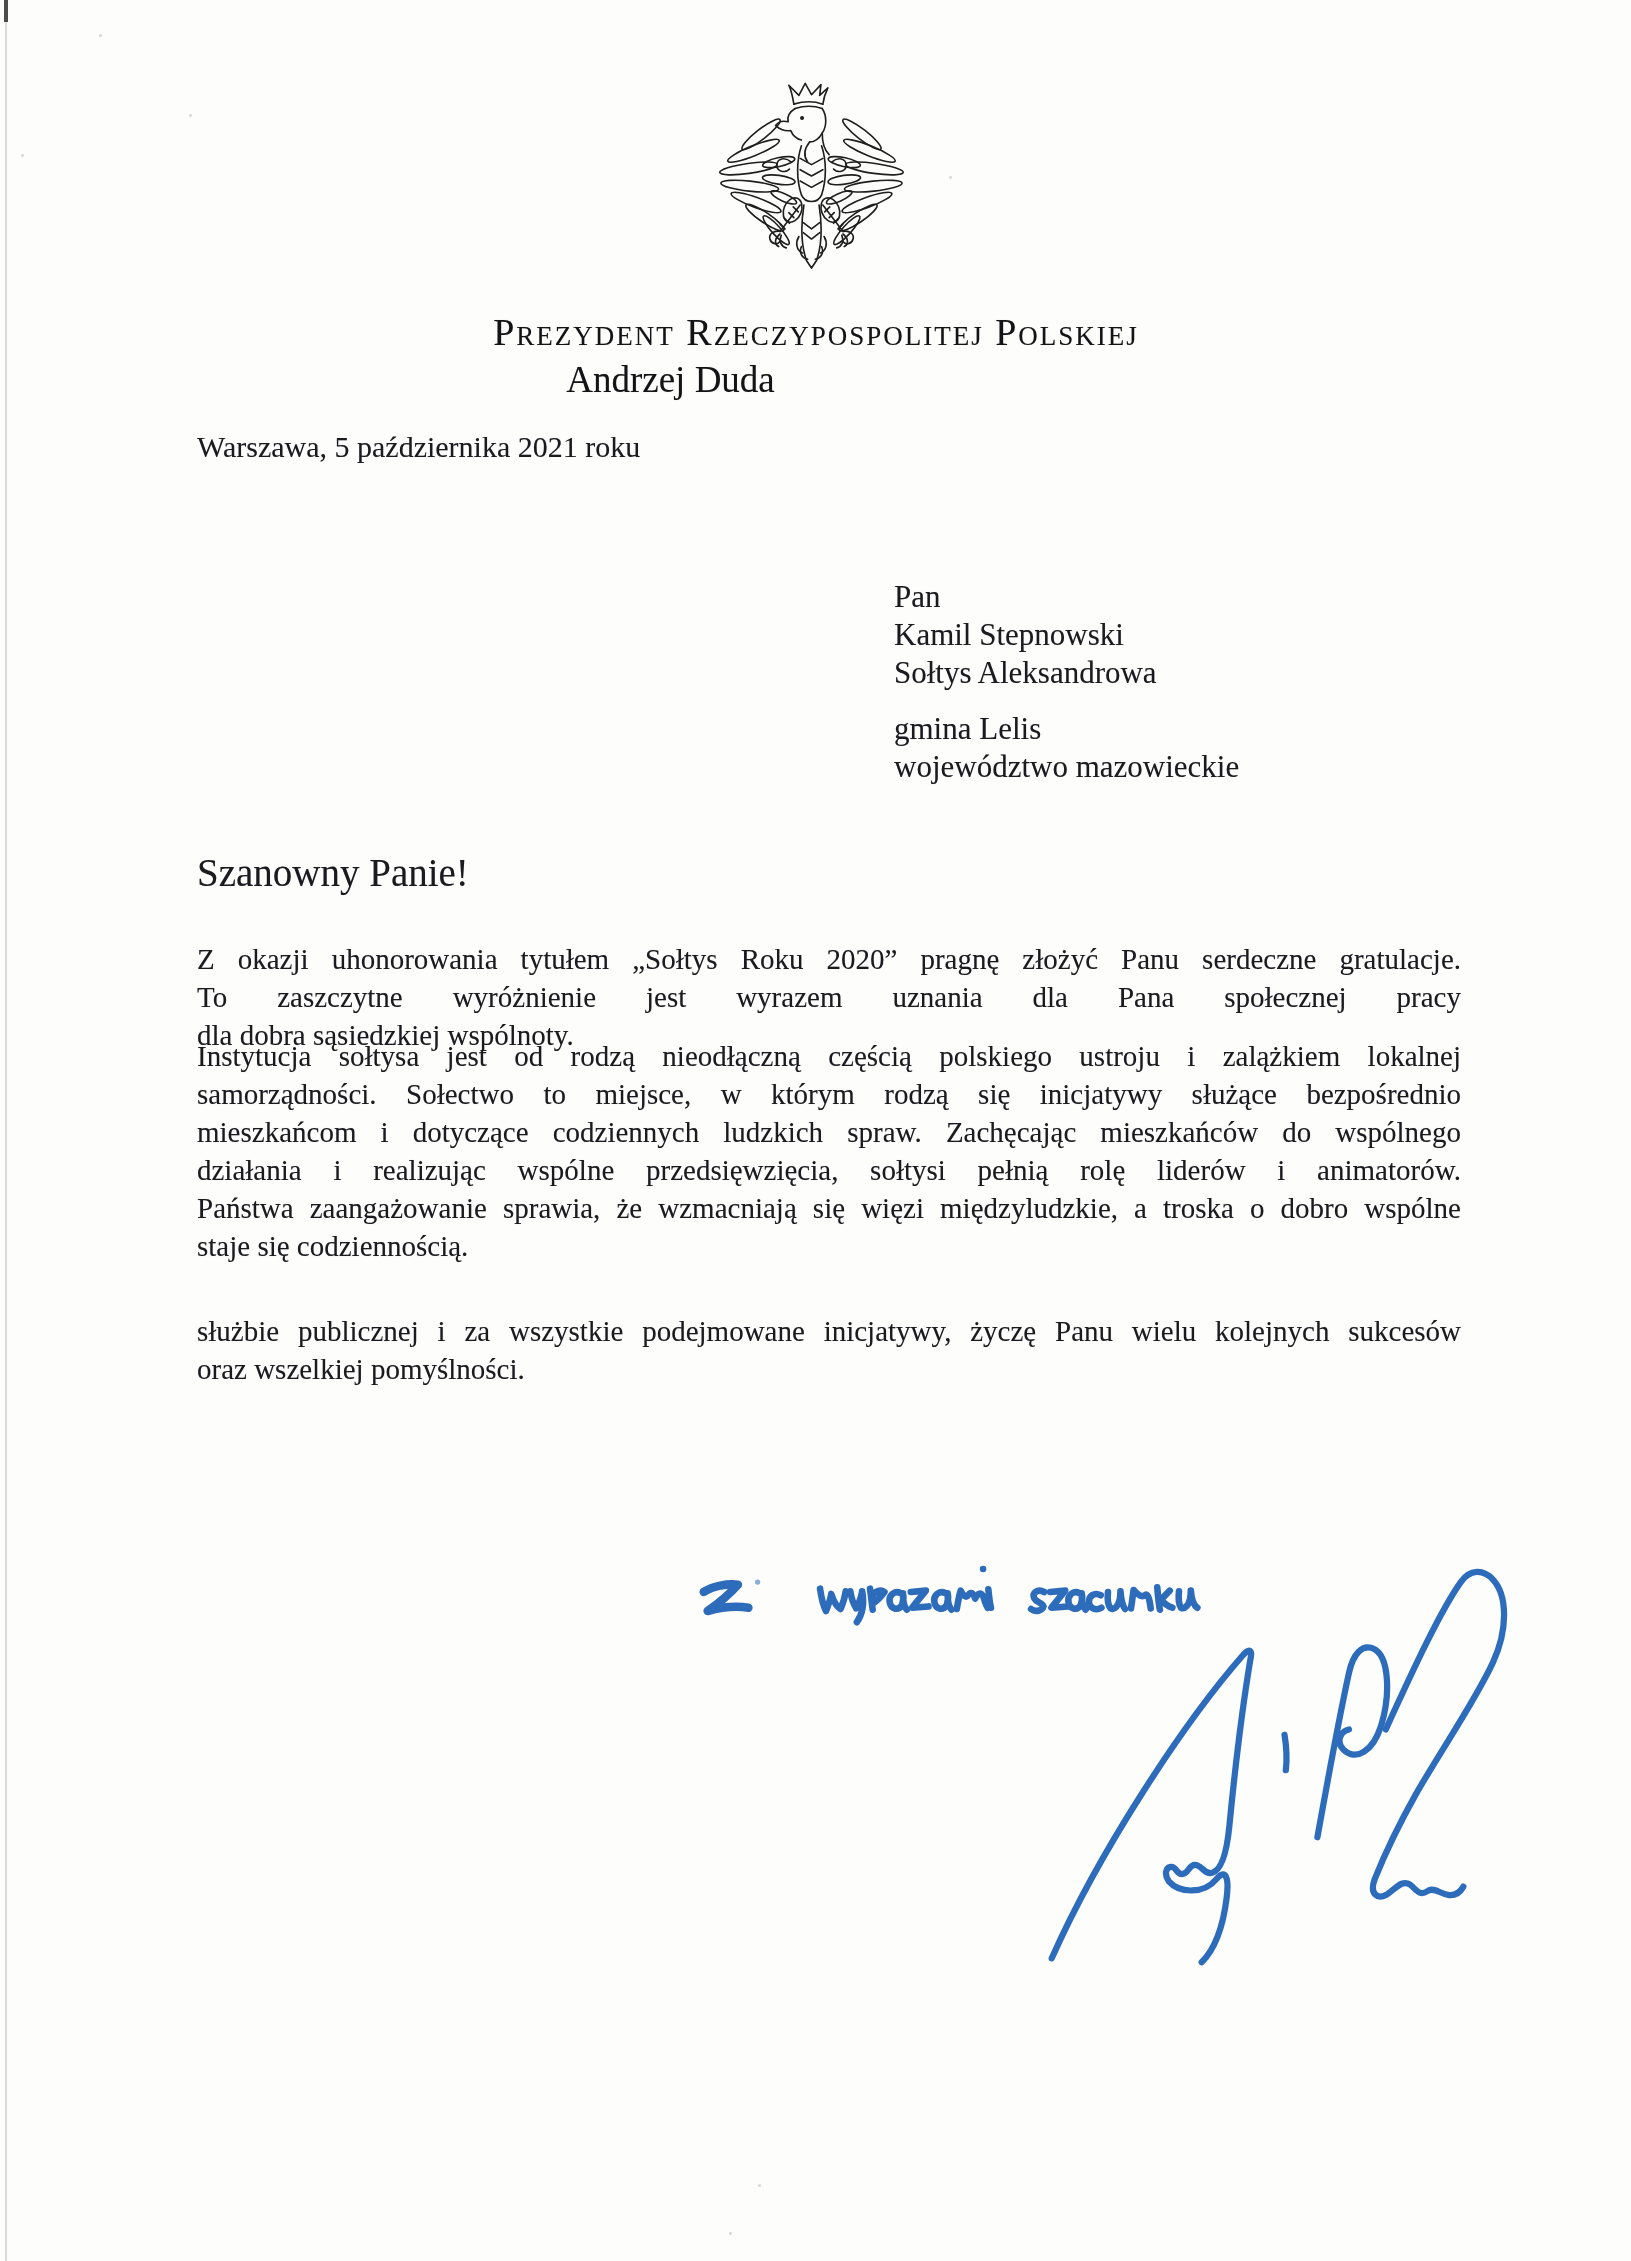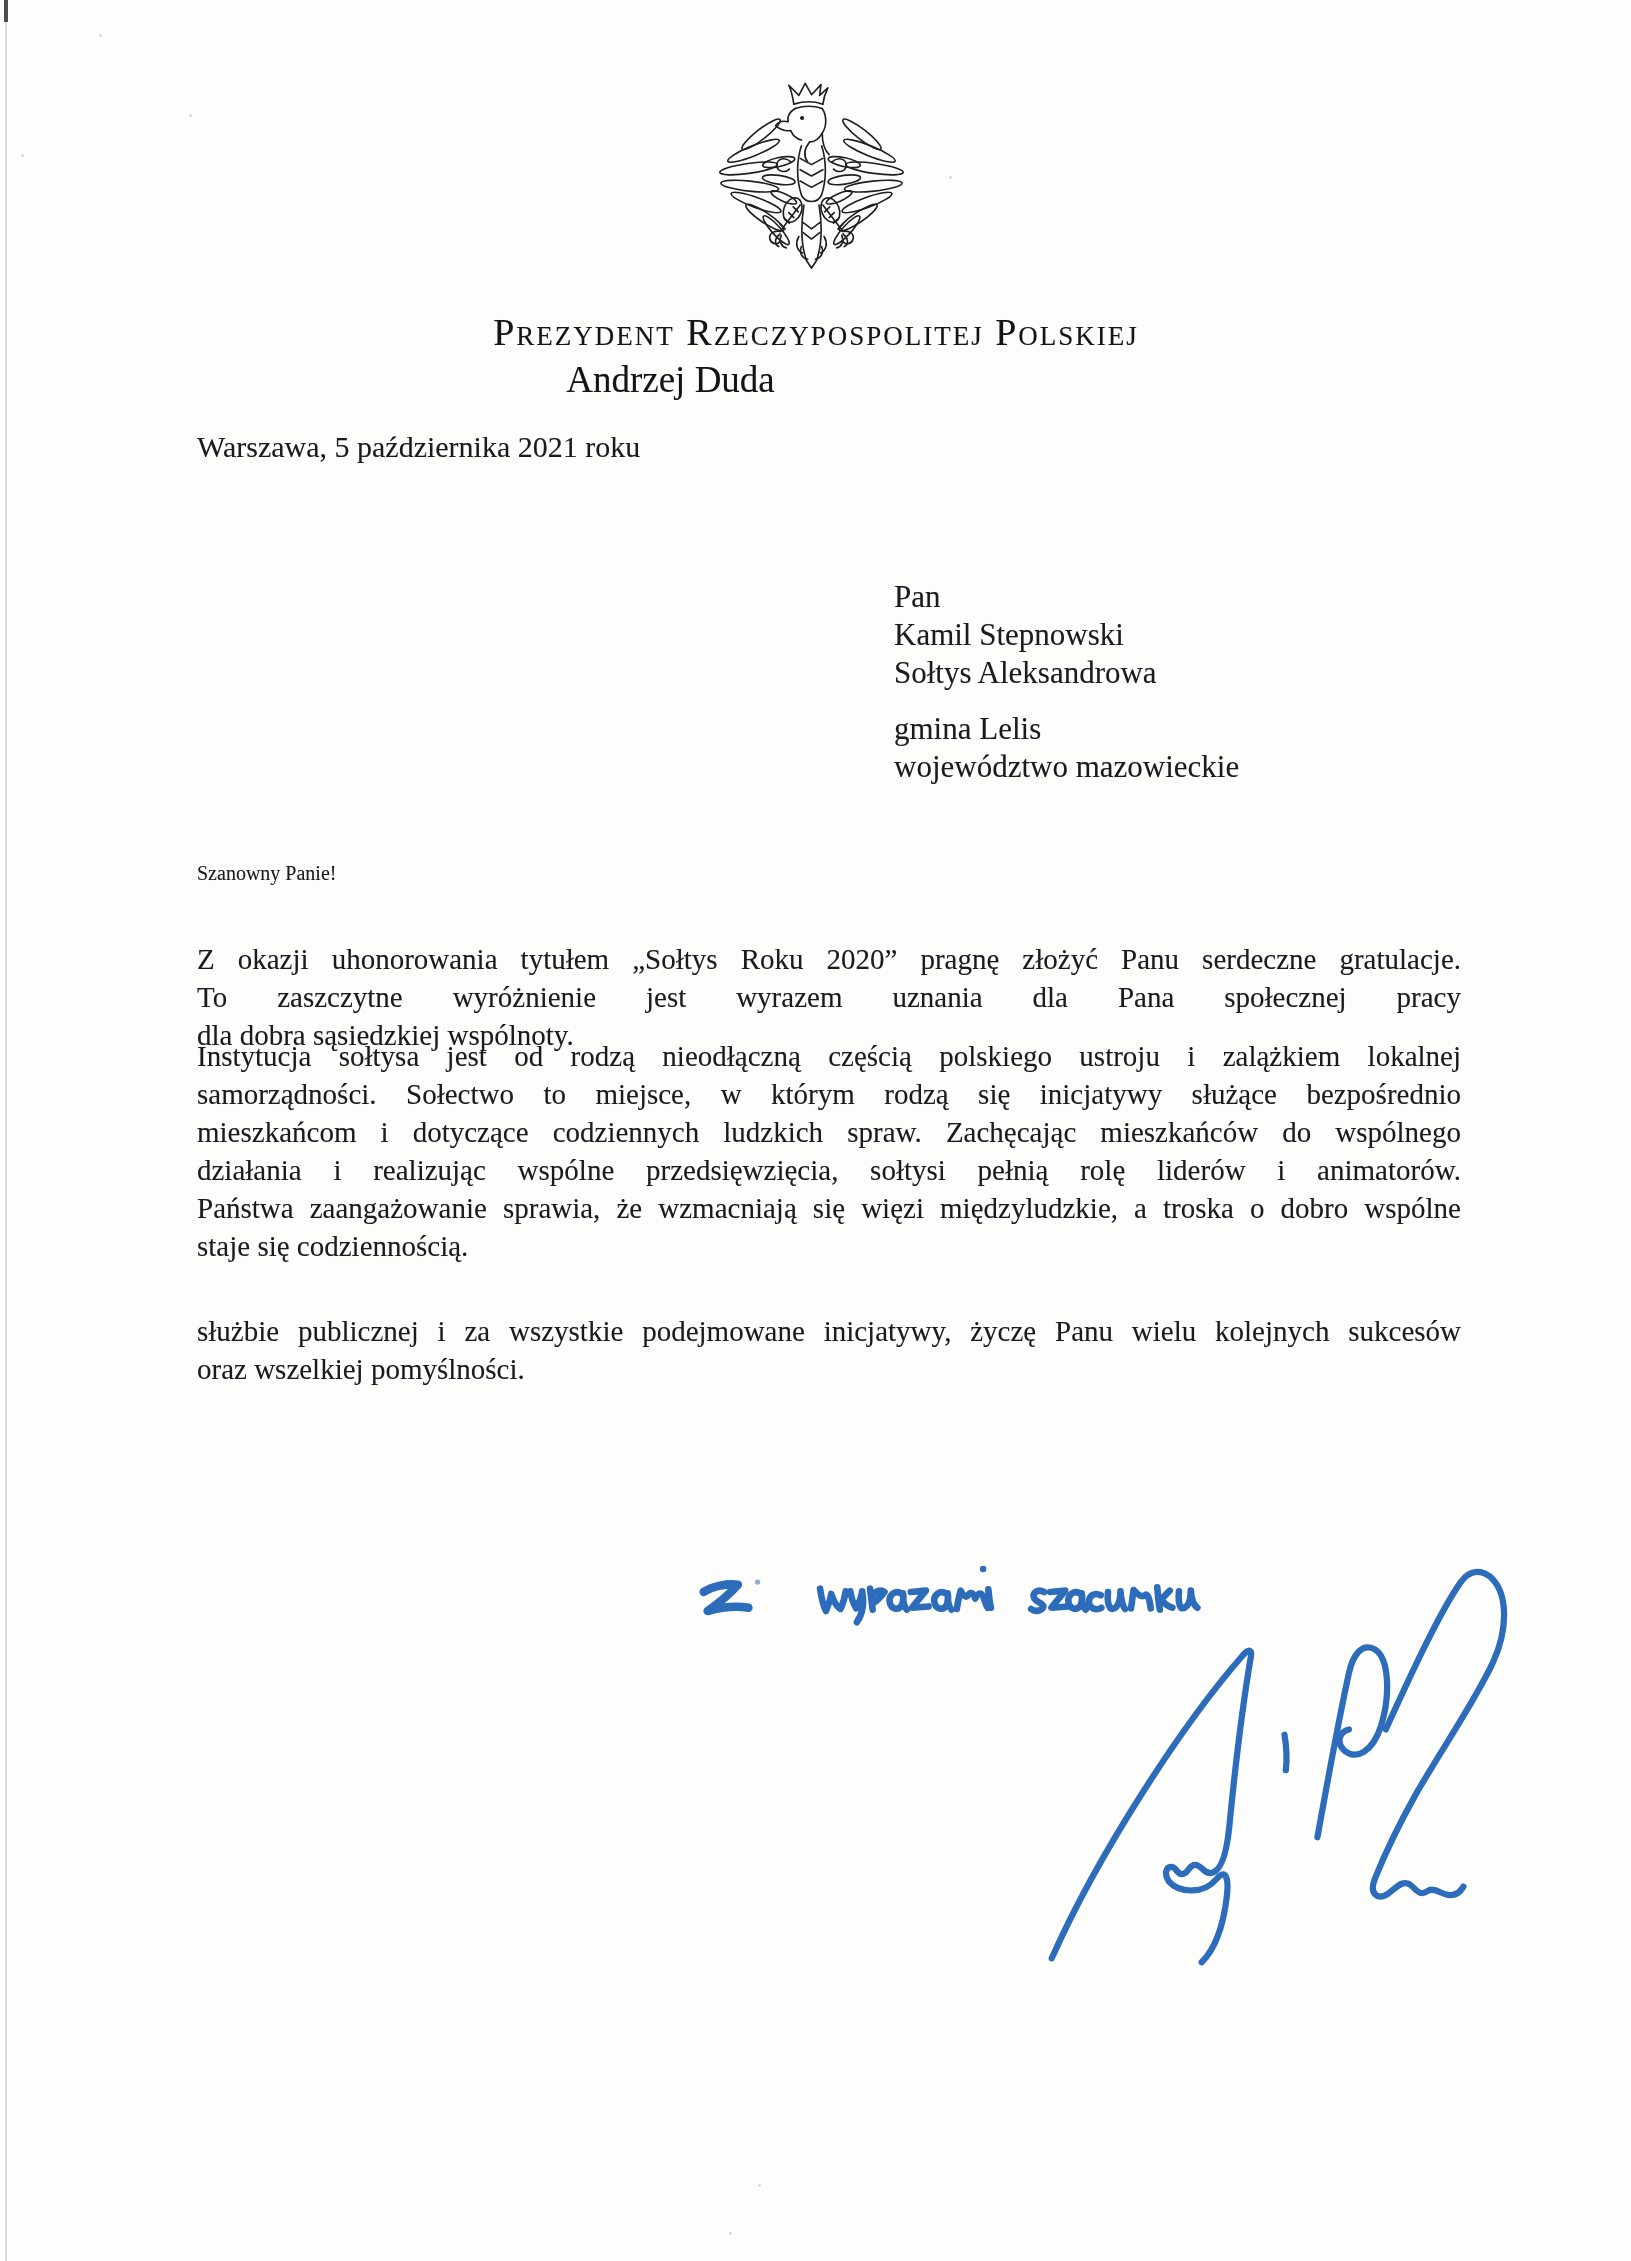--- a/index.html
+++ b/index.html
@@ -26,21 +26,21 @@
     font-size:37px;line-height:42px;color:#141417;
   }
   .dateline{
     left:197px;top:428px;width:1264px;text-align:left;
     font-size:30px;line-height:37px;
   }
   
   .recipient{left:875px;top:578px;font-size:31px;line-height:38px;margin-left:19px;}
   .recipient .gap-above{margin-top:18.4px;}
   
-  .salutation{left:197px;top:854px;font-size:20px;line-height:38px;}
+  .salutation{left:197px;top:854px;font-size:39px;line-height:38px;}
   .para{left:197px;width:1264px;font-size:29px;line-height:38px;}
   .p1{top:940px;} .p2{top:1037px;} .p3{top:1312px;}
   .bl{text-align:justify;text-align-last:justify;white-space:nowrap;}
   .bl.last{text-align:left;text-align-last:left;}
   .txt{text-shadow:0 0 0.7px rgba(25,25,45,.30);}
   
   .closing-svg{left:684px;top:1561px;width:539px;height:79px;overflow:visible;}
   .signature-svg{left:1020px;top:1569px;width:533px;height:411px;overflow:visible;}
   .hw{fill:none;stroke:var(--ink,#2d6cba);stroke-linecap:round;stroke-linejoin:round;}
   

